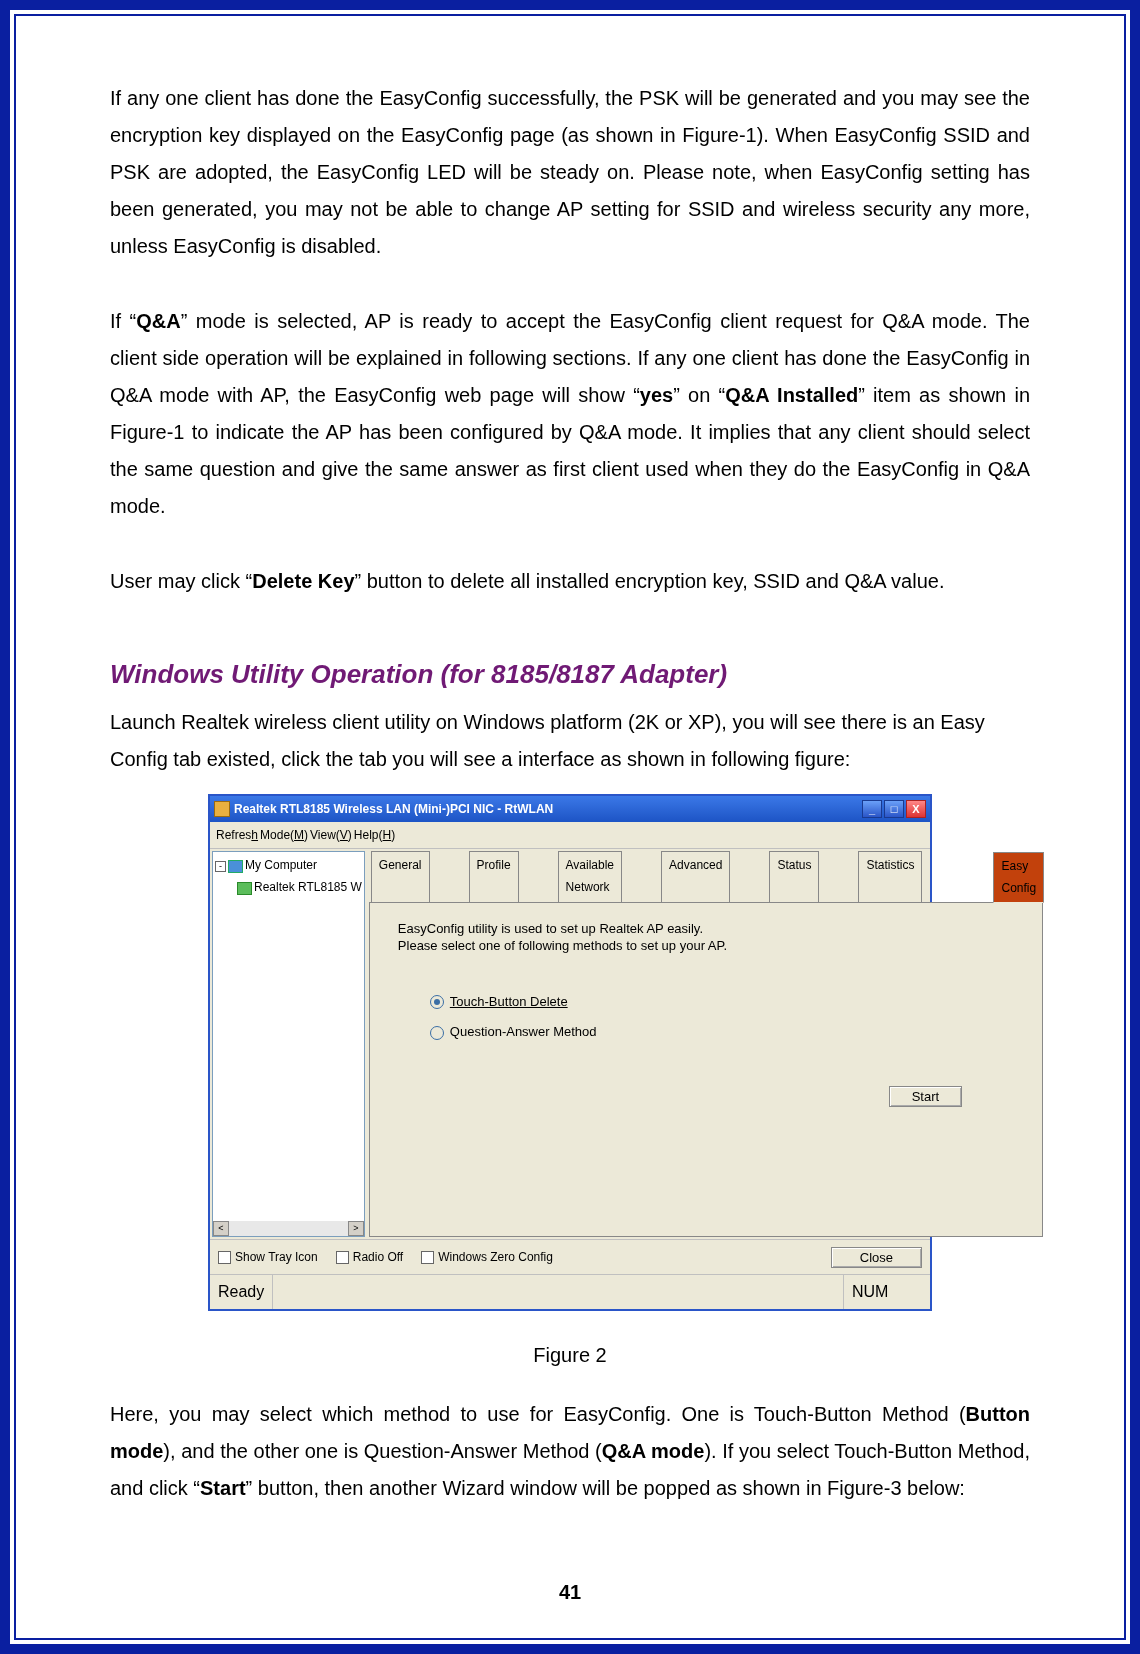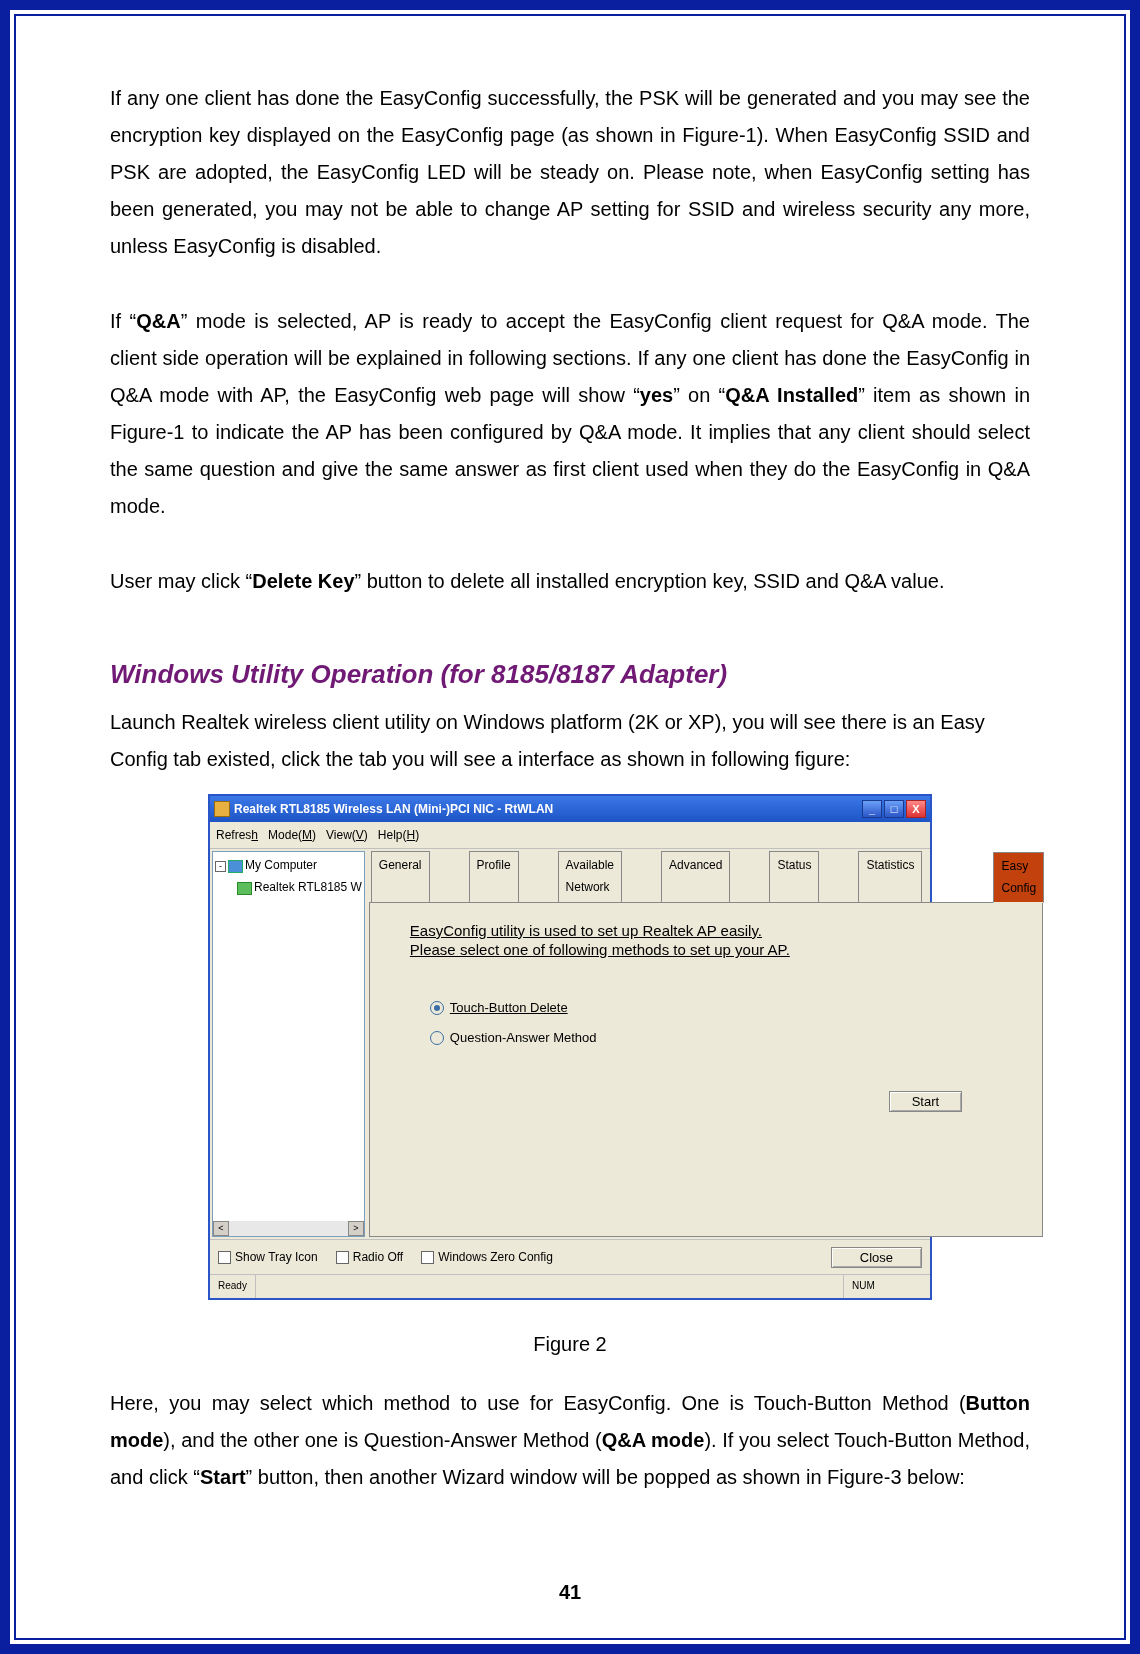--- a/index.html
+++ b/index.html
@@ -80,21 +80,21 @@
     font-size:11px;
     font-weight:bold;
     display:flex; align-items:center; justify-content:center;
     line-height:1;
   }
   .win-btn.cls { background: linear-gradient(#f88,#d33); border-color:#a22; }
   .menubar {
     background:#ece9d8;
     padding:2px 6px;
     display:flex;
-    gap:10px;
+    gap:2px;
     font-size:12px;
     border-bottom:1px solid #c0c0c0;
   }
   .menu-u { text-decoration: underline; }
   .win-body { display:flex; height: 390px; }
   .tree {
     width: 191px;
     background:#fff;
     border:1px solid #7b9ebd;
     margin:2px;
@@ -137,21 +137,21 @@
     font-weight:normal;
     margin-left:32px;
   }
   .tab-body {
     flex:1;
     border:1px solid #888;
     background:#ece9d8;
     padding:12px 20px;
     font-size:13px;
   }
-  .hint { margin:6px 0 36px 20px; font-size:15px; line-height:1.3;text-decoration:underline; }
+  .hint { margin:6px 0 36px 8px; font-size:13px; line-height:1.3; }
   .radio-row { margin:6px 0 6px 40px; display:flex; align-items:center; }
   .radio {
     width:12px;height:12px;border:1px solid #3a6ea5;border-radius:50%;
     margin-right:6px; display:flex;align-items:center;justify-content:center;
   }
   .radio.sel::after{content:"";width:6px;height:6px;background:#3a6ea5;border-radius:50%;}
   .rlabel.sel { text-decoration: underline; }
   .start-row { text-align:right; margin:40px 60px 0 0; }
   .xp-btn {
     background:#ece9d8;
@@ -166,21 +166,21 @@
     border-top:1px solid #c0c0c0;
     font-size:12px;
   }
   .cb { width:11px;height:11px;border:1px solid #666;background:#fff;margin-right:4px;display:inline-block;vertical-align:middle; }
   .cb-lbl { margin-right:18px; }
   .spacer { flex:1; }
   .statusbar {
     display:flex;
     background:#ece9d8;
     border-top:1px solid #c0c0c0;
-    font-size:10px;
+    font-size:16px;
   }
   .status-cell { padding:2px 8px; border-right:1px solid #c0c0c0; }
   .status-cell.num { margin-left:auto; border-left:1px solid #c0c0c0; border-right:none; min-width:70px; }
 
   .fig-cap { text-align:center; margin:26px 0 22px 0; }
   .page-num {
     position:absolute;
     bottom:40px;
     width:100%;
     text-align:center;

